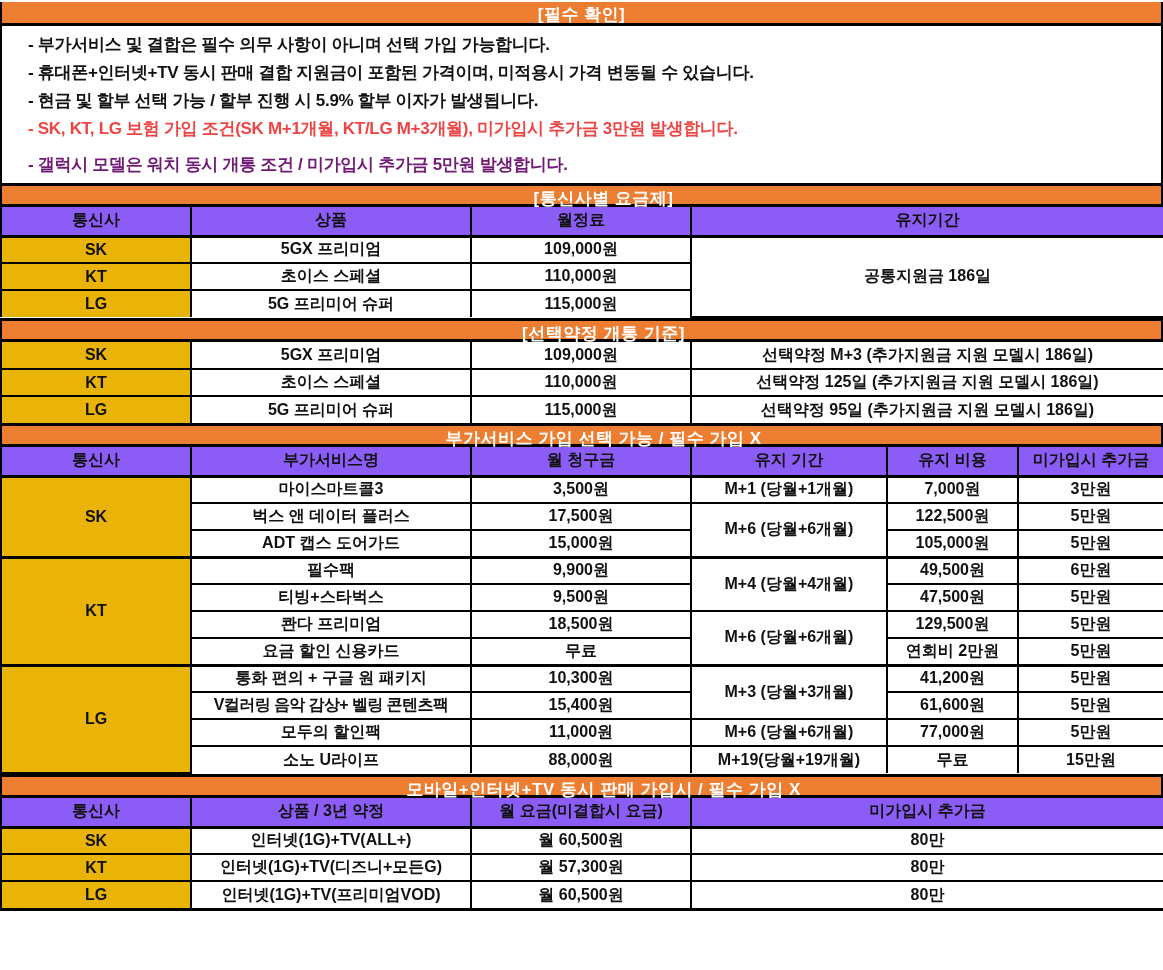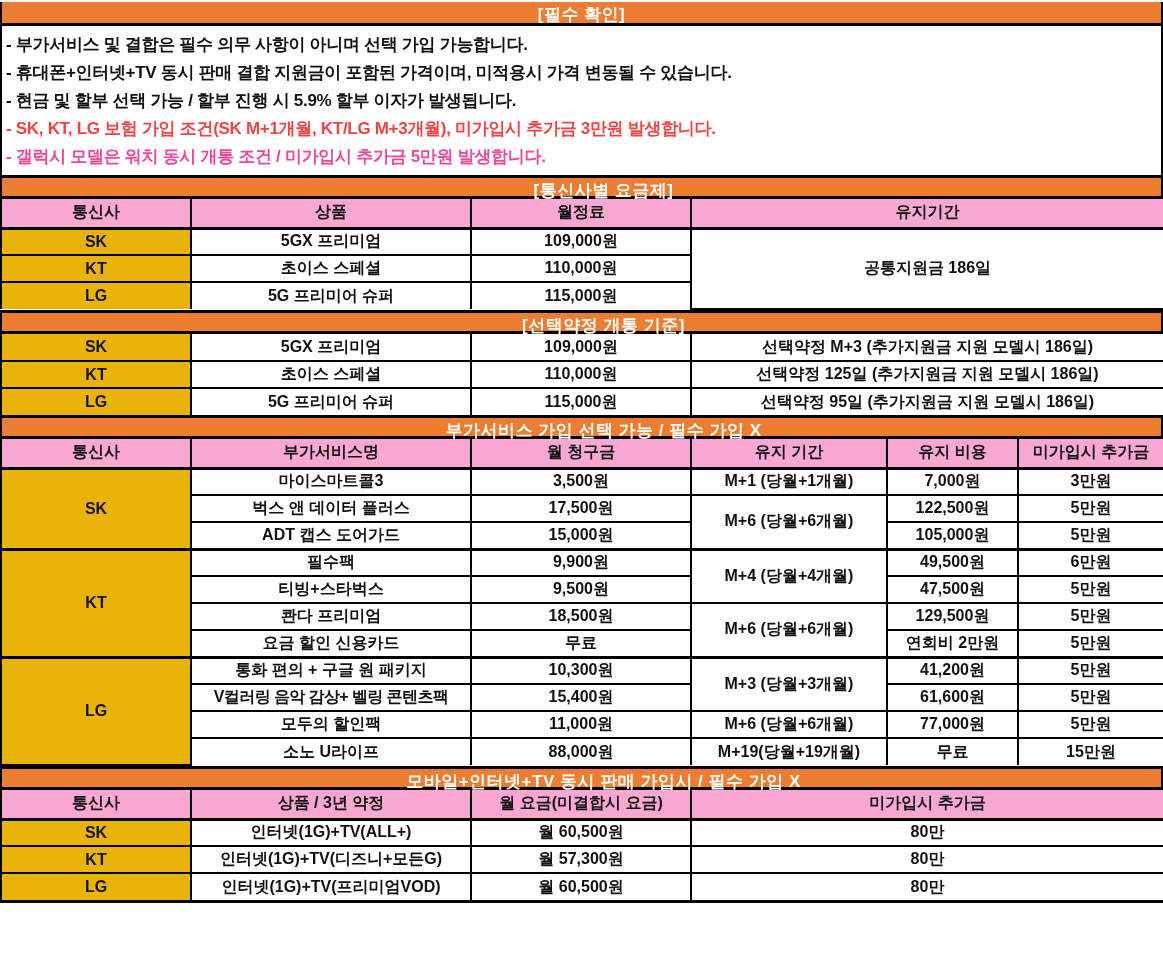--- a/index.html
+++ b/index.html
@@ -23,21 +23,21 @@
     border-left: 2px solid #000;
     border-right: 2px solid #000;
     border-bottom: 3px solid #000;
     letter-spacing: 0.5px;
   }
   .band.bordered-top { border-top: 3px solid #000; padding-left: 44px; }
   
   .notes {
     border-left: 2px solid #000;
     border-right: 2px solid #000;
-    padding: 5px 0 4px 4px;
+    padding: 5px 0 4px 26px;
     background: #fff;
   }
   .note-line {
     font-size: 17px;
     line-height: 28px;
     white-space: nowrap;
     letter-spacing: -0.3px;
   }
   
   table {
@@ -49,21 +49,21 @@
   th, td {
     border: 2px solid #000;
     text-align: center;
     vertical-align: middle;
     font-size: 16px;
     font-weight: bold;
     white-space: nowrap;
     overflow: hidden;
     padding: 0 2px;
   }
-  th { height: 29px; background: #f9a8d4; }
+  th { height: 29px; background: #8b5cf6; }
   td { height: 27px; }
   
   tr:first-child > th, tr:first-child > td { border-top: 0; }
   tr:last-child  > th, tr:last-child  > td { border-bottom: 0; }
   
   tr.after-header > td { border-top: 3px solid #000; }
   
   tr.sub > td { border-top: 1px solid #000; }
   
   tr.grp > td { border-top: 3px solid #000; }
@@ -75,21 +75,21 @@
 
 <div class="sheet">
 
   <div class="band">[필수 확인]</div>
 
   <div class="notes">
     <div class="note-line" style="color: rgb(17, 17, 17);">- 부가서비스 및 결합은 필수 의무 사항이 아니며 선택 가입 가능합니다.</div>
     <div class="note-line" style="color: rgb(17, 17, 17);">- 휴대폰+인터넷+TV 동시 판매 결합 지원금이 포함된 가격이며, 미적용시 가격 변동될 수 있습니다.</div>
     <div class="note-line" style="color: rgb(17, 17, 17);">- 현금 및 할부 선택 가능 / 할부 진행 시 5.9% 할부 이자가 발생됩니다.</div>
     <div class="note-line" style="color: #ef4444;">- SK, KT, LG 보험 가입 조건(SK M+1개월, KT/LG M+3개월), 미가입시 추가금 3만원 발생합니다.</div>
-    <div class="note-line" style="color: #ec4899;">- 갤럭시 모델은 워치 동시 개통 조건 / 미가입시 추가금 5만원 발생합니다.</div>
+    <div class="note-line" style="color: #701a75; margin-top: 8px;">- 갤럭시 모델은 워치 동시 개통 조건 / 미가입시 추가금 5만원 발생합니다.</div>
   </div>
 
   <div class="band bordered-top">[통신사별 요금제]</div>
 
   <table>
     <colgroup>
         <col style="width:190px">
         <col style="width:280px">
         <col style="width:220px">
         <col style="width:473px">

